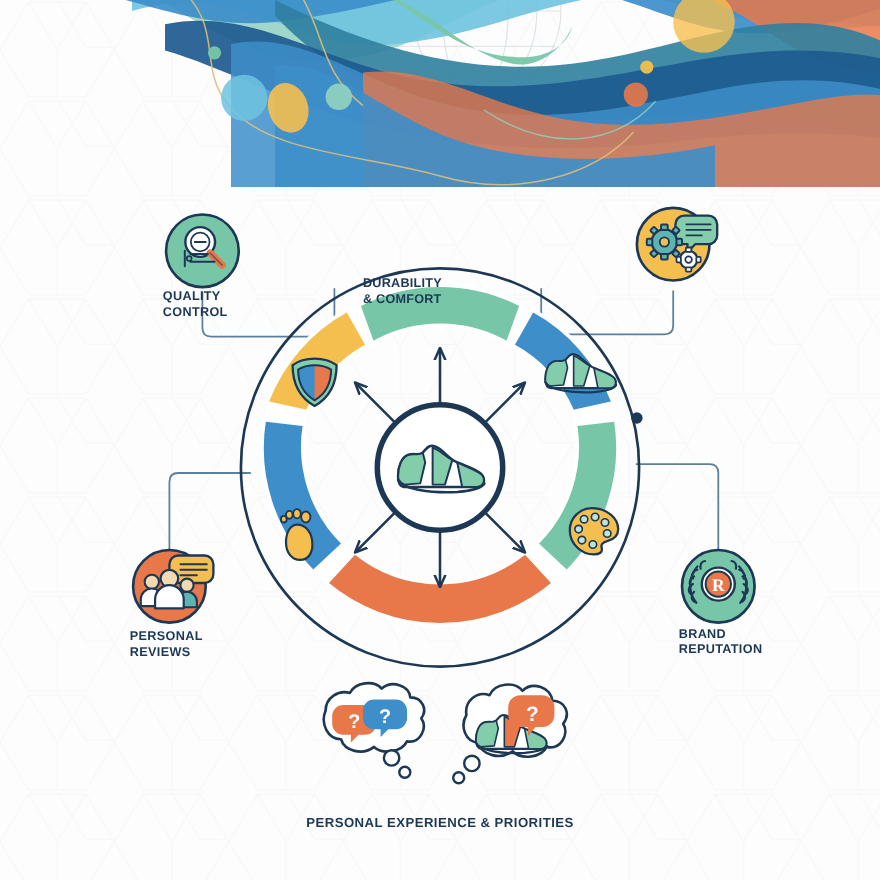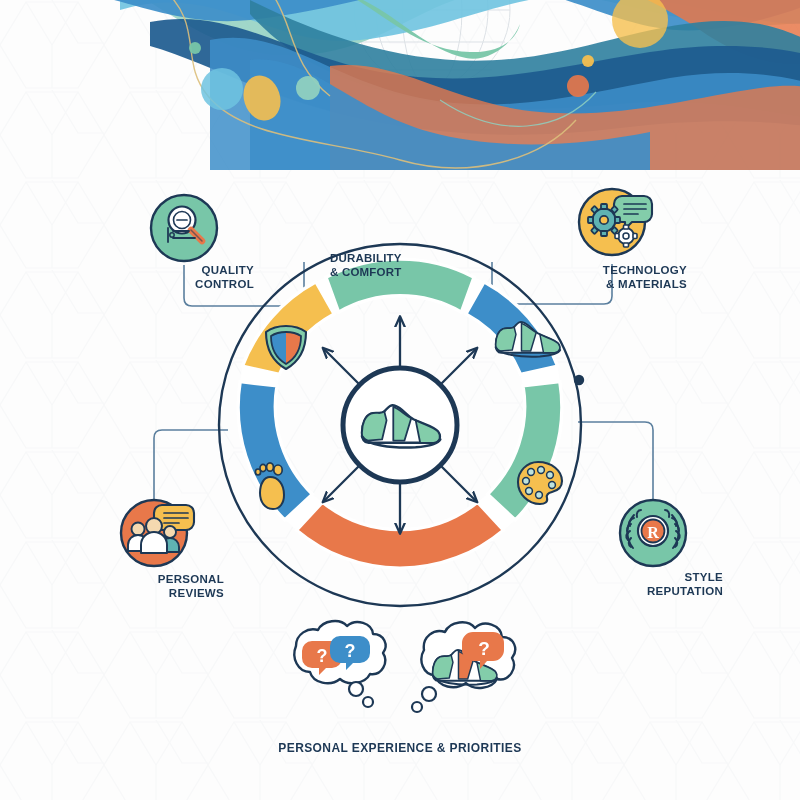--- a/index.html
+++ b/index.html
@@ -3,23 +3,23 @@
 <meta charset="utf-8">
 <style>
   html,body{margin:0;padding:0;background:#ffffff;}
   body{width:800px;height:800px;overflow:hidden;
        font-family:"Liberation Sans","DejaVu Sans",sans-serif;}
   #stage{position:relative;width:800px;height:800px;background:#fdfdfd;overflow:hidden;}
   #bgpattern{position:absolute;inset:0;opacity:.55;}
   #wave{position:absolute;left:0;top:0;width:800px;height:170px;}
   #diagram{position:absolute;left:0;top:0;width:800px;height:800px;}
   .nodelabel{
-    position:absolute;text-align:right;color:#1d3855;
+    position:absolute;text-align:left;color:#1d3855;
     font-size:11.5px;font-weight:700;letter-spacing:.3px;line-height:14px;
-    white-space:pre-line;pointer-events:none;
+    white-space:pre-line;pointer-events:none;margin-left:34px;
   }
   .seglabel{
     position:absolute;text-align:left;color:#1d3855;
     font-size:11.5px;font-weight:700;letter-spacing:.2px;line-height:14px;
     white-space:pre-line;pointer-events:none;
   }
   #bottomcaption{
     position:absolute;left:0;width:800px;text-align:center;
     color:#1d3855;font-size:12px;font-weight:700;letter-spacing:.4px;
   }
@@ -339,22 +339,20 @@
         <text x="484" y="655" text-anchor="middle" font-family="Liberation Sans, sans-serif" font-size="19" font-weight="bold" fill="#ffffff">?</text>
       </g>
     </g>
   </svg>
 
   <div class="seglabel" style="left:330px;top:251px;width:140px;">DURABILITY
 &amp; COMFORT</div>
 
   <div class="nodelabel" style="left:114px;top:263px;width:140px;">QUALITY
 CONTROL</div>
-  <div class="nodelabel" style="left:537px;top:263px;width:150px;">TECHNOLOGY
-&amp; MATERIALS</div>
   <div class="nodelabel" style="left:84px;top:572px;width:140px;">PERSONAL
 REVIEWS</div>
-  <div class="nodelabel" style="left:583px;top:570px;width:140px;">STYLE
+  <div class="nodelabel" style="left:583px;top:570px;width:140px;">BRAND
 REPUTATION</div>
 
   <div id="bottomcaption" style="top:741px;">PERSONAL EXPERIENCE &amp; PRIORITIES</div>
 
 </div>
 
 </body></html>

